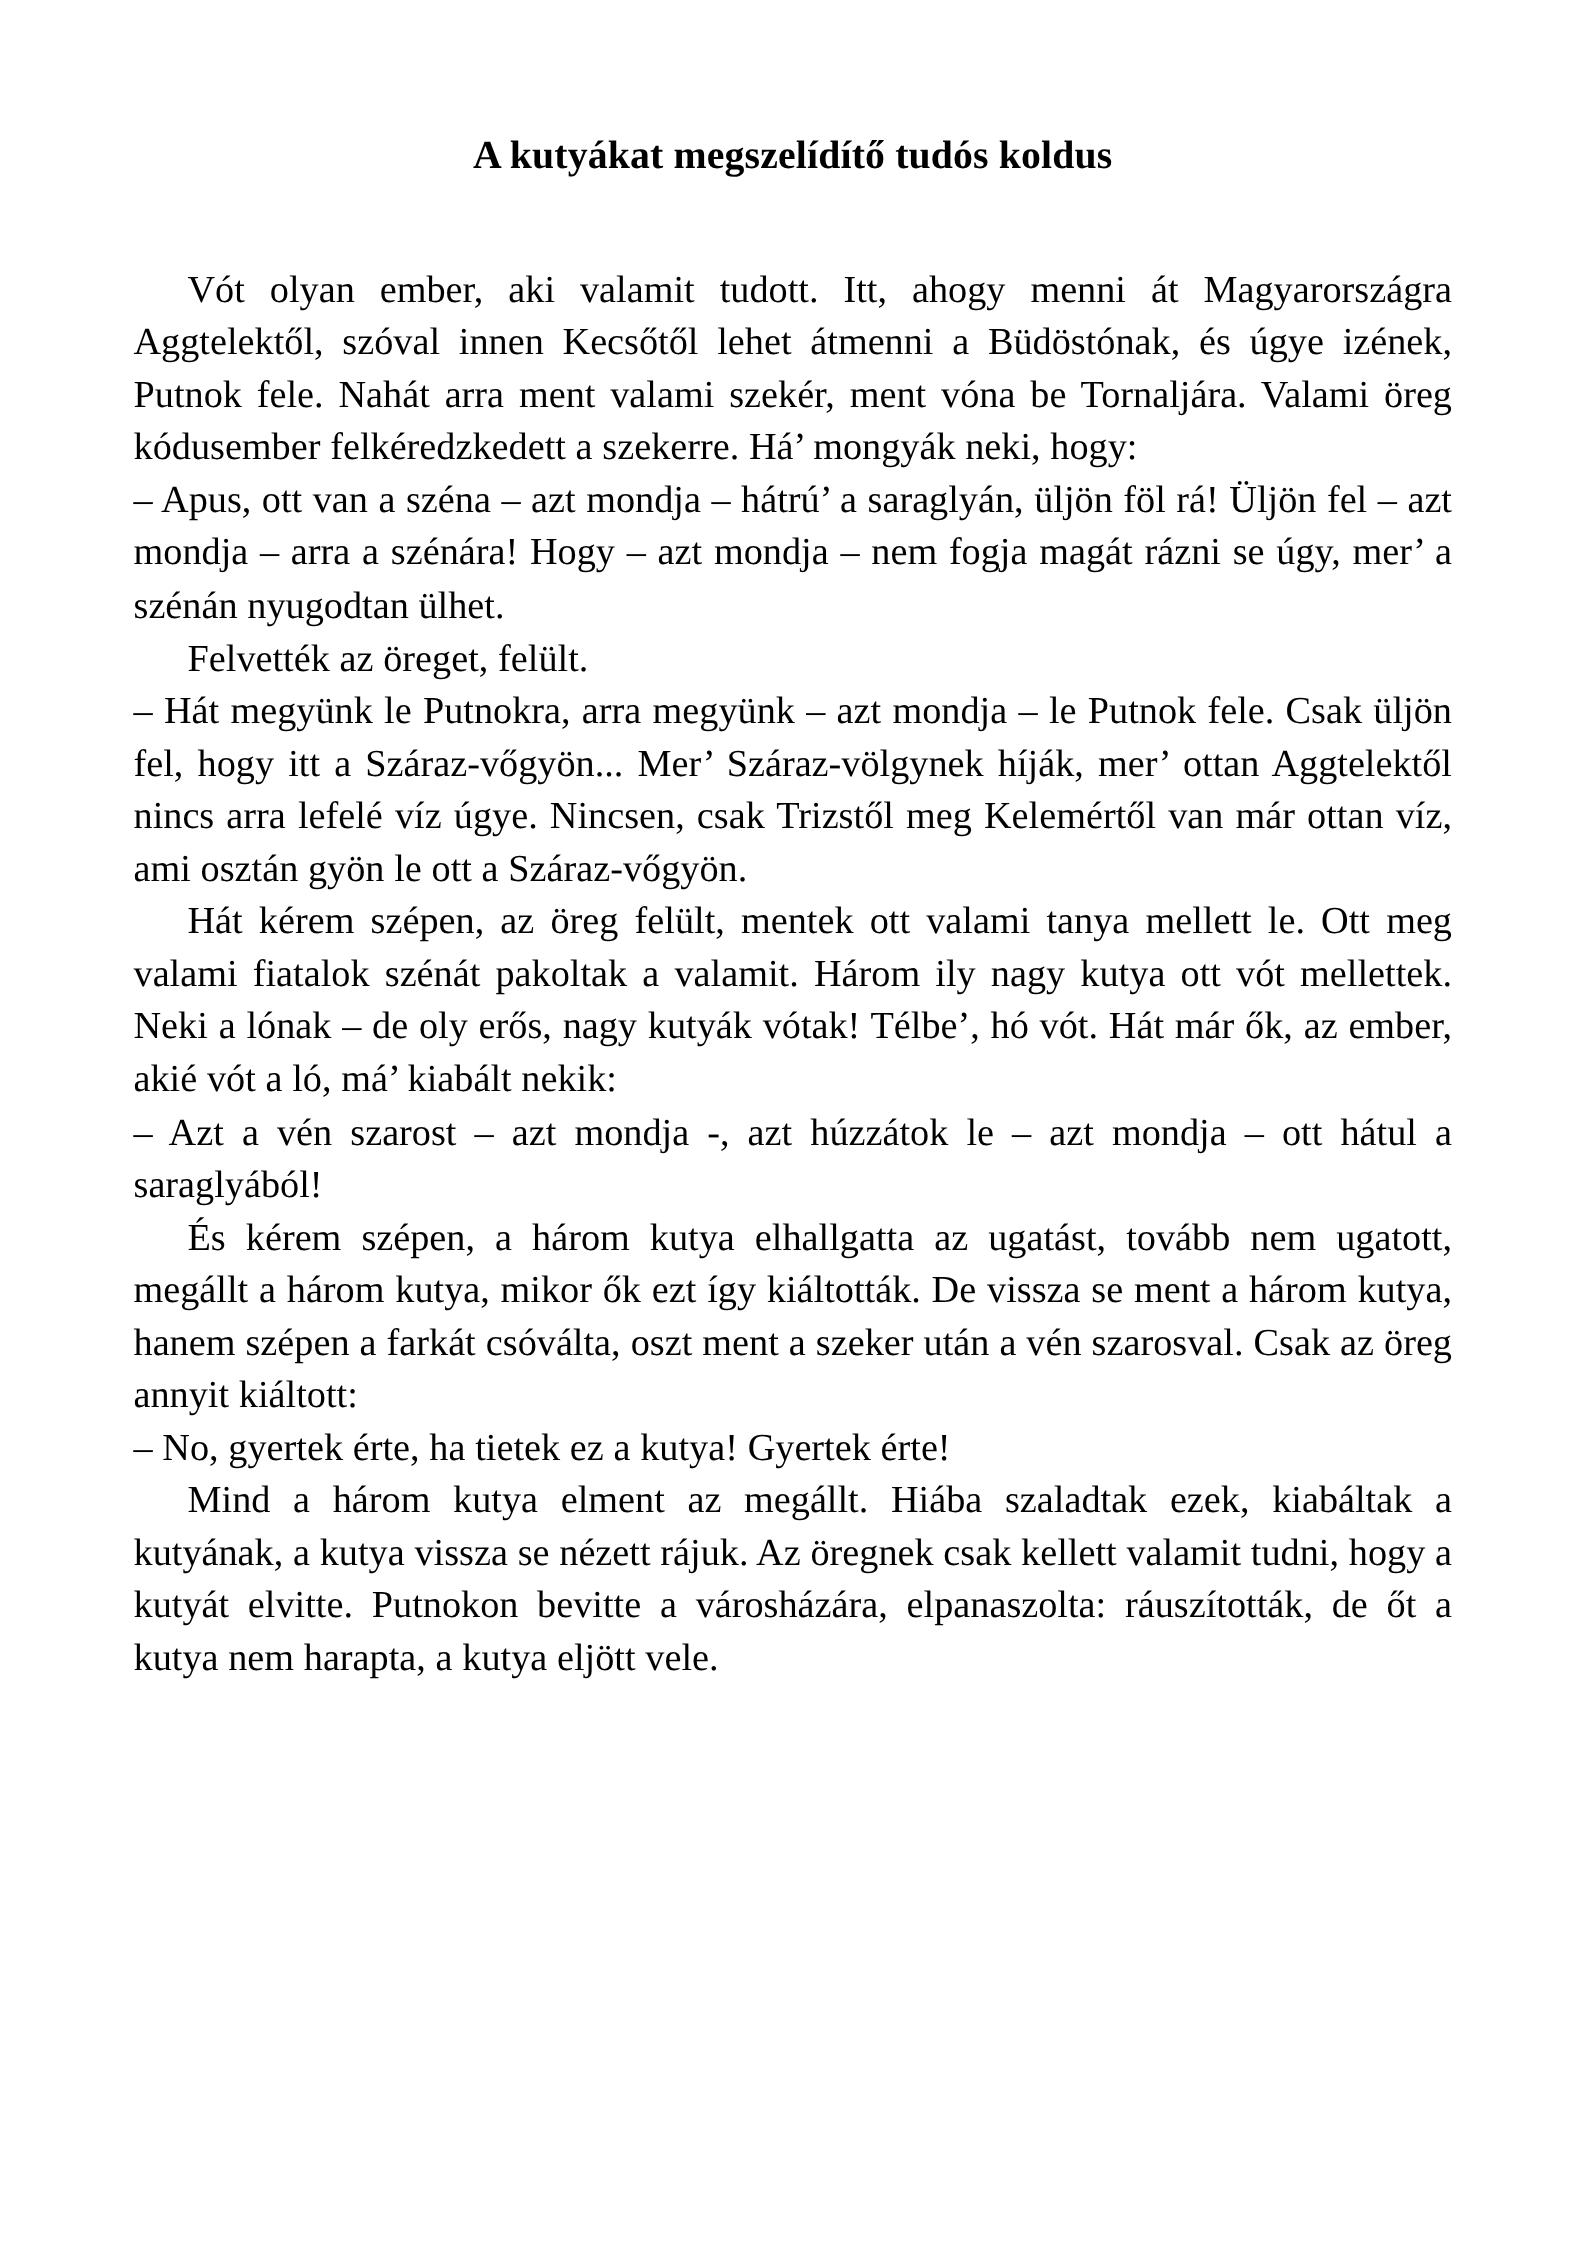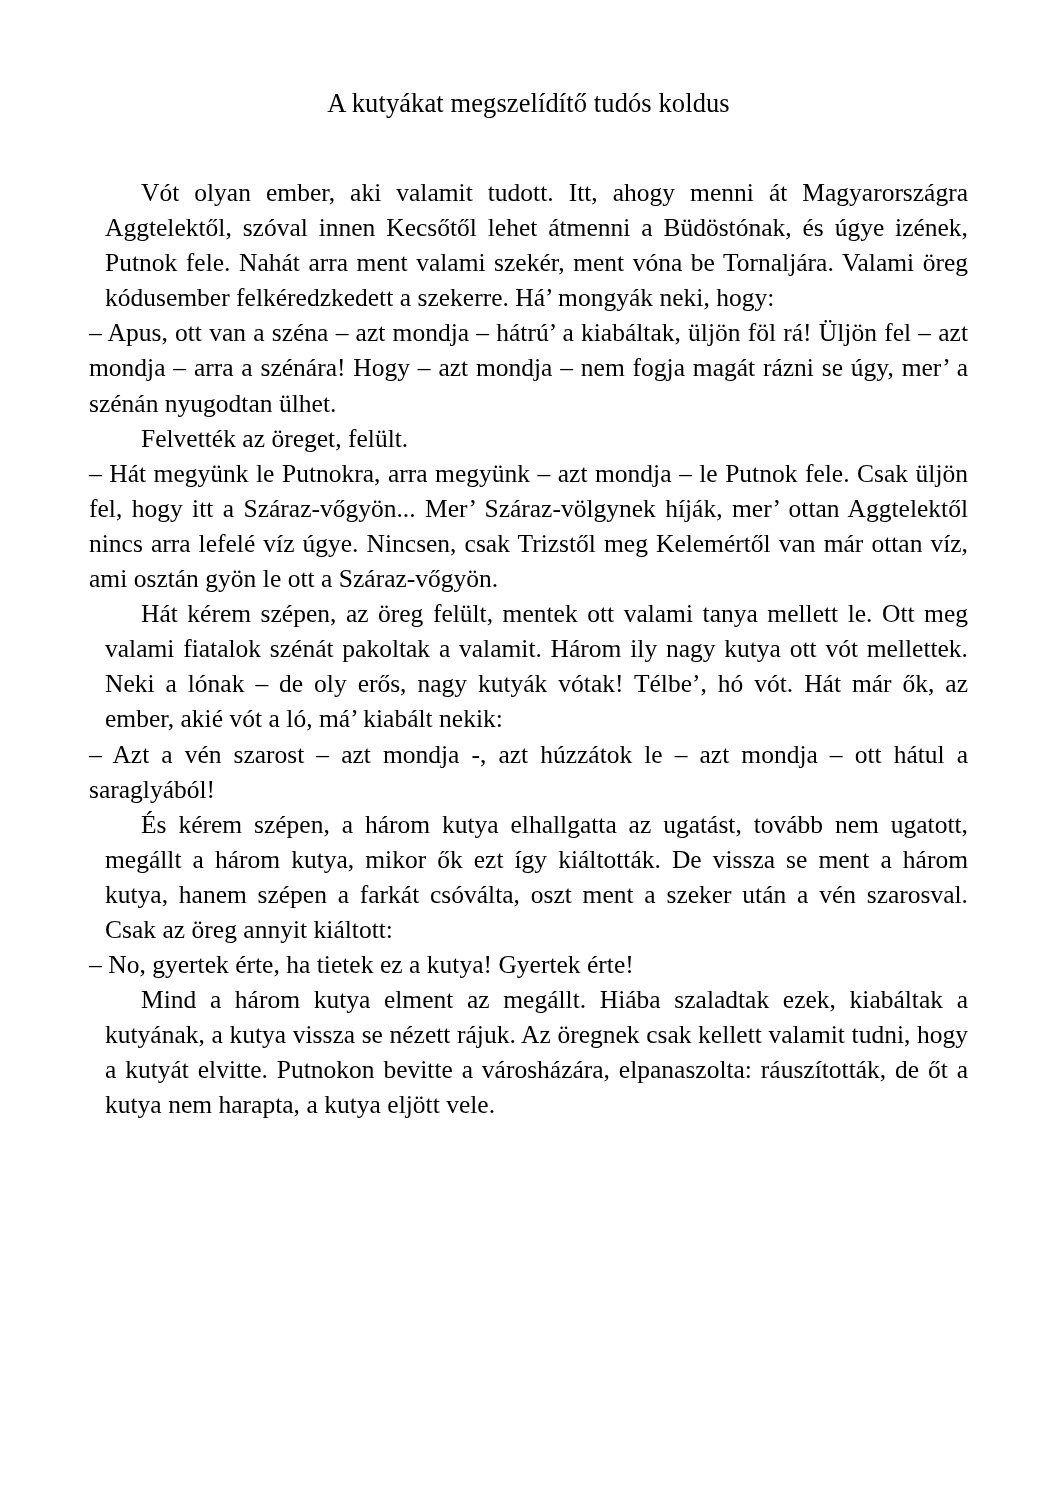--- a/index.html
+++ b/index.html
@@ -29,21 +29,21 @@
     position: absolute;
     left: 89px;
     top: 0;
     width: 879px;
   }
 
   .doc-title {
     margin: 0;
     padding: 0;
     font-size: 26.5px;
-    font-weight: normal;
+    font-weight: bold;
     text-align: center;
     letter-spacing: 0.1px;
     line-height: 34px;
     padding-top: 86px;
   }
 
   .body-block {
     padding-top: 55px;
   }
 
@@ -54,21 +54,20 @@
     line-height: 35.1px;
     text-align: justify;
     text-justify: inter-word;
     word-spacing: 0.1px;
     hyphens: manual;
   }
 
   
   p.indent {
     text-indent: 36px;
-    margin-left: 16px;
   }
 
   
   p.flush {
     text-indent: 0;
   }
 
   
   p.para:last-child {
     margin-bottom: 0;
@@ -77,21 +76,21 @@
 </head>
 <body>
 
 <div class="page">
   <div class="content">
 
     <h1 class="doc-title">A kutyákat megszelídítő tudós koldus</h1>
 
     <div class="body-block">
       <p class="para indent">Vót olyan ember, aki valamit tudott. Itt, ahogy menni át Magyarországra Aggtelektől, szóval innen Kecsőtől lehet átmenni a Büdöstónak, és úgye izének, Putnok fele. Nahát arra ment valami szekér, ment vóna be Tornaljára. Valami öreg kódusember felkéredzkedett a szekerre. Há’ mongyák neki, hogy:</p>
-      <p class="para flush">– Apus, ott van a széna – azt mondja – hátrú’ a kiabáltak, üljön föl rá! Üljön fel – azt mondja – arra a szénára! Hogy – azt mondja – nem fogja magát rázni se úgy, mer’ a szénán nyugodtan ülhet.</p>
+      <p class="para flush">– Apus, ott van a széna – azt mondja – hátrú’ a saraglyán, üljön föl rá! Üljön fel – azt mondja – arra a szénára! Hogy – azt mondja – nem fogja magát rázni se úgy, mer’ a szénán nyugodtan ülhet.</p>
       <p class="para indent">Felvették az öreget, felült.</p>
       <p class="para flush">– Hát megyünk le Putnokra, arra megyünk – azt mondja – le Putnok fele. Csak üljön fel, hogy itt a Száraz-vőgyön... Mer’ Száraz-völgynek híják, mer’ ottan Aggtelektől nincs arra lefelé víz úgye. Nincsen, csak Trizstől meg Kelemértől van már ottan víz, ami osztán gyön le ott a Száraz-vőgyön.</p>
       <p class="para indent">Hát kérem szépen, az öreg felült, mentek ott valami tanya mellett le. Ott meg valami fiatalok szénát pakoltak a valamit. Három ily nagy kutya ott vót mellettek. Neki a lónak – de oly erős, nagy kutyák vótak! Télbe’, hó vót. Hát már ők, az ember, akié vót a ló, má’ kiabált nekik:</p>
       <p class="para flush">– Azt a vén szarost – azt mondja -, azt húzzátok le – azt mondja – ott hátul a saraglyából!</p>
       <p class="para indent">És kérem szépen, a három kutya elhallgatta az ugatást, tovább nem ugatott, megállt a három kutya, mikor ők ezt így kiáltották. De vissza se ment a három kutya, hanem szépen a farkát csóválta, oszt ment a szeker után a vén szarosval. Csak az öreg annyit kiáltott:</p>
       <p class="para flush">– No, gyertek érte, ha tietek ez a kutya! Gyertek érte!</p>
       <p class="para indent">Mind a három kutya elment az megállt. Hiába szaladtak ezek, kiabáltak a kutyának, a kutya vissza se nézett rájuk. Az öregnek csak kellett valamit tudni, hogy a kutyát elvitte. Putnokon bevitte a városházára, elpanaszolta: ráuszították, de őt a kutya nem harapta, a kutya eljött vele.</p>
     </div>
 
   </div>

